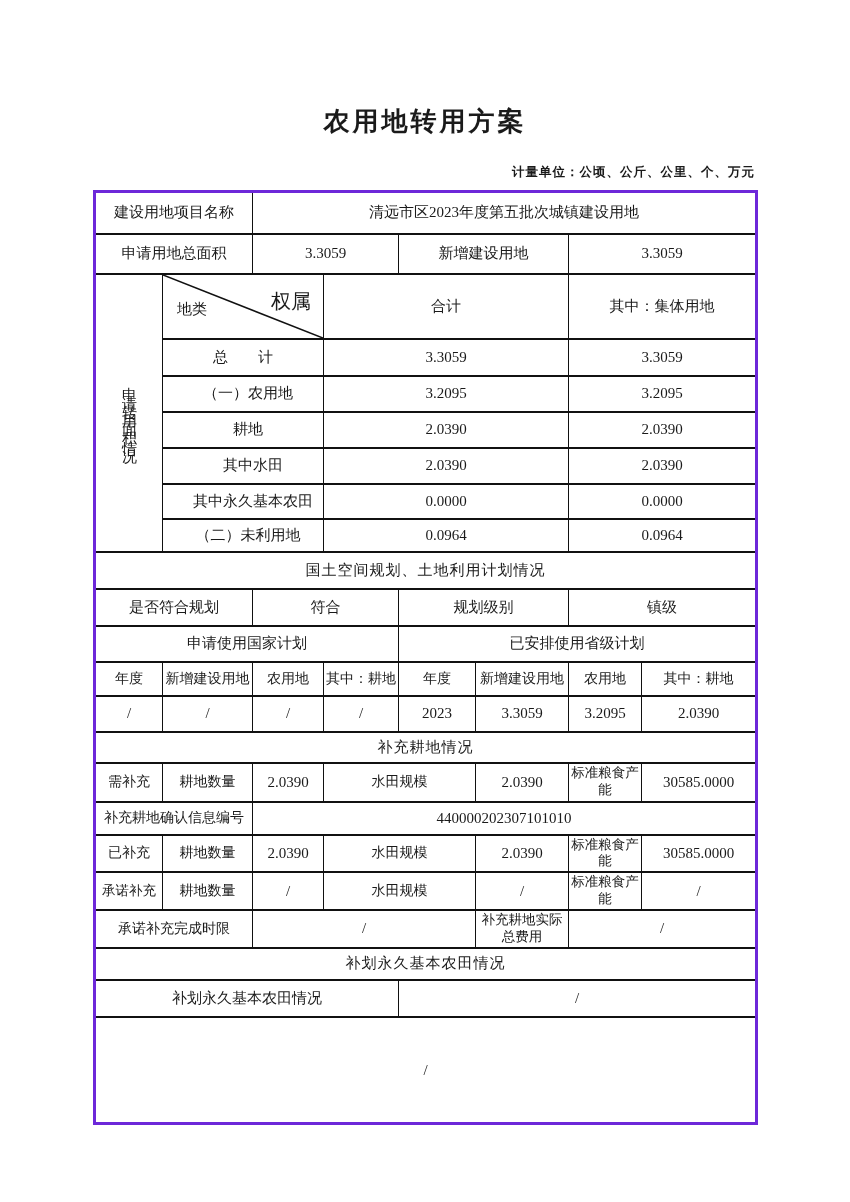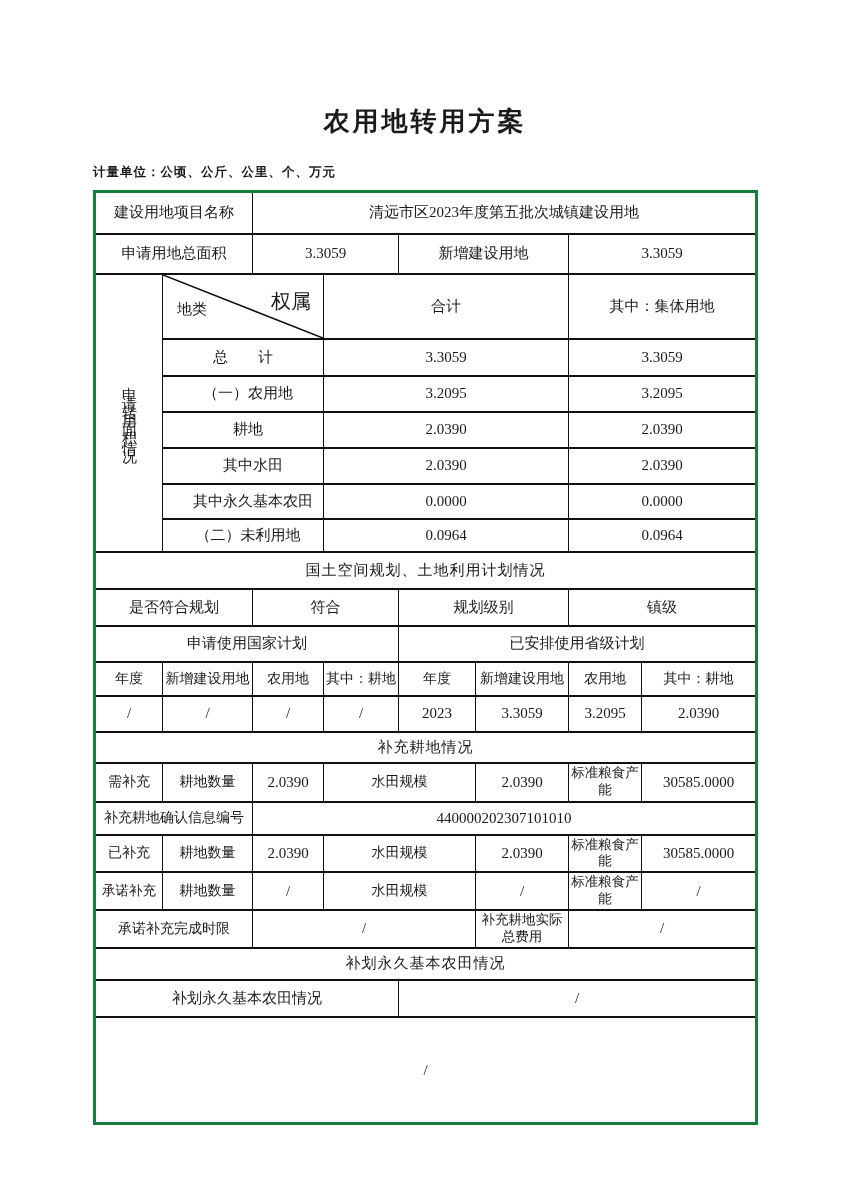--- a/index.html
+++ b/index.html
@@ -22,34 +22,34 @@
     font-family: "DejaVu Sans", "Liberation Sans", sans-serif;
     font-size: 26px;
     font-weight: bold;
     letter-spacing: 3px;
   }
   .unit-note {
     position: absolute;
     top: 164px;
     left: 93px;
     width: 662px;
-    text-align: left;
+    text-align: right;
     font-family: Liberation Sans, sans-serif;
     font-size: 12.5px;
     font-weight: 600;
     letter-spacing: 1px;
   }
   table.main {
     position: absolute;
     left: 93px;
     top: 190px;
     width: 662px;
     border-collapse: collapse;
     table-layout: fixed;
-    border: 3px solid #15803d;
+    border: 3px solid #6d28d9;
   }
   table.main td {
     border-left: 1px solid #111;
     border-right: 1px solid #111;
     border-top: 2px solid #111;
     border-bottom: 2px solid #111;
     text-align: center;
     vertical-align: middle;
     font-size: 15px;
     padding: 1px 2px;

